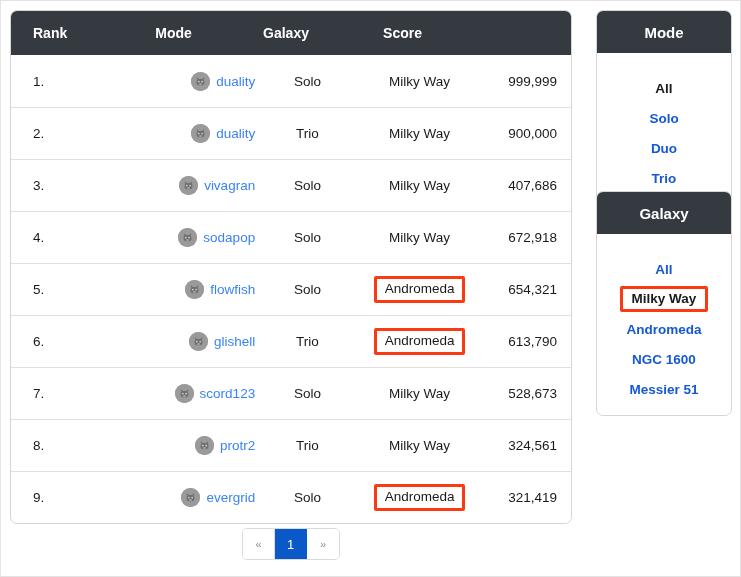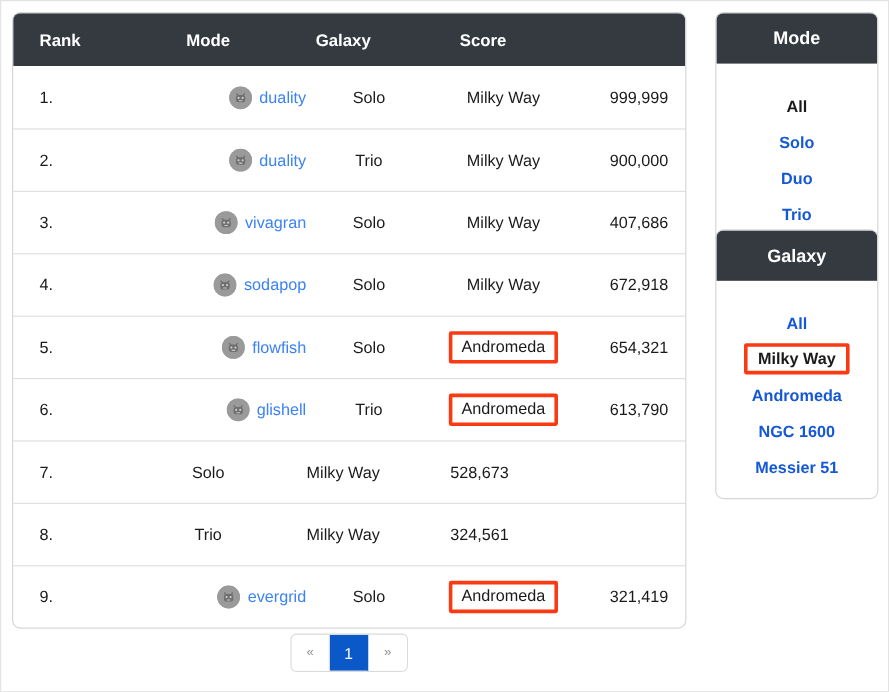--- a/index.html
+++ b/index.html
@@ -272,26 +272,52 @@
               </svg>
             </span>
             <a class="player-link" href="#">glishell</a>
           </div>
           <div class="c-mode">Trio</div>
           <div class="c-galaxy"><span class="hl">Andromeda</span></div>
           <div class="c-score score-cell">613,790</div>
         </div>
         <div class="table-row">
           <div class="c-rank">7.</div>
+          <div class="c-player">
+            <span class="avatar">
+              <svg width="19" height="19" viewBox="0 0 19 19" aria-hidden="true">
+                <circle cx="9.5" cy="9.5" r="9.5" fill="#9a9a9a"></circle>
+                <path d="M6.2 6.2 L7.4 7.6 M12.8 6.2 L11.6 7.6" stroke="#6f6f6f" stroke-width="1.1" stroke-linecap="round"></path>
+                <rect x="5.6" y="7.1" width="7.8" height="6.2" rx="2.4" fill="#6f6f6f"></rect>
+                <circle cx="7.8" cy="9.6" r="0.95" fill="#c9c9c9"></circle>
+                <circle cx="11.2" cy="9.6" r="0.95" fill="#c9c9c9"></circle>
+                <rect x="7.9" y="11.5" width="3.2" height="0.9" rx="0.45" fill="#c9c9c9"></rect>
+              </svg>
+            </span>
+            <a class="player-link" href="#">scord123</a>
+          </div>
           <div class="c-mode">Solo</div>
           <div class="c-galaxy">Milky Way</div>
           <div class="c-score score-cell">528,673</div>
         </div>
         <div class="table-row">
           <div class="c-rank">8.</div>
+          <div class="c-player">
+            <span class="avatar">
+              <svg width="19" height="19" viewBox="0 0 19 19" aria-hidden="true">
+                <circle cx="9.5" cy="9.5" r="9.5" fill="#9a9a9a"></circle>
+                <path d="M6.2 6.2 L7.4 7.6 M12.8 6.2 L11.6 7.6" stroke="#6f6f6f" stroke-width="1.1" stroke-linecap="round"></path>
+                <rect x="5.6" y="7.1" width="7.8" height="6.2" rx="2.4" fill="#6f6f6f"></rect>
+                <circle cx="7.8" cy="9.6" r="0.95" fill="#c9c9c9"></circle>
+                <circle cx="11.2" cy="9.6" r="0.95" fill="#c9c9c9"></circle>
+                <rect x="7.9" y="11.5" width="3.2" height="0.9" rx="0.45" fill="#c9c9c9"></rect>
+              </svg>
+            </span>
+            <a class="player-link" href="#">protr2</a>
+          </div>
           <div class="c-mode">Trio</div>
           <div class="c-galaxy">Milky Way</div>
           <div class="c-score score-cell">324,561</div>
         </div>
         <div class="table-row">
           <div class="c-rank">9.</div>
           <div class="c-player">
             <span class="avatar">
               <svg width="19" height="19" viewBox="0 0 19 19" aria-hidden="true">
                 <circle cx="9.5" cy="9.5" r="9.5" fill="#9a9a9a"></circle>

